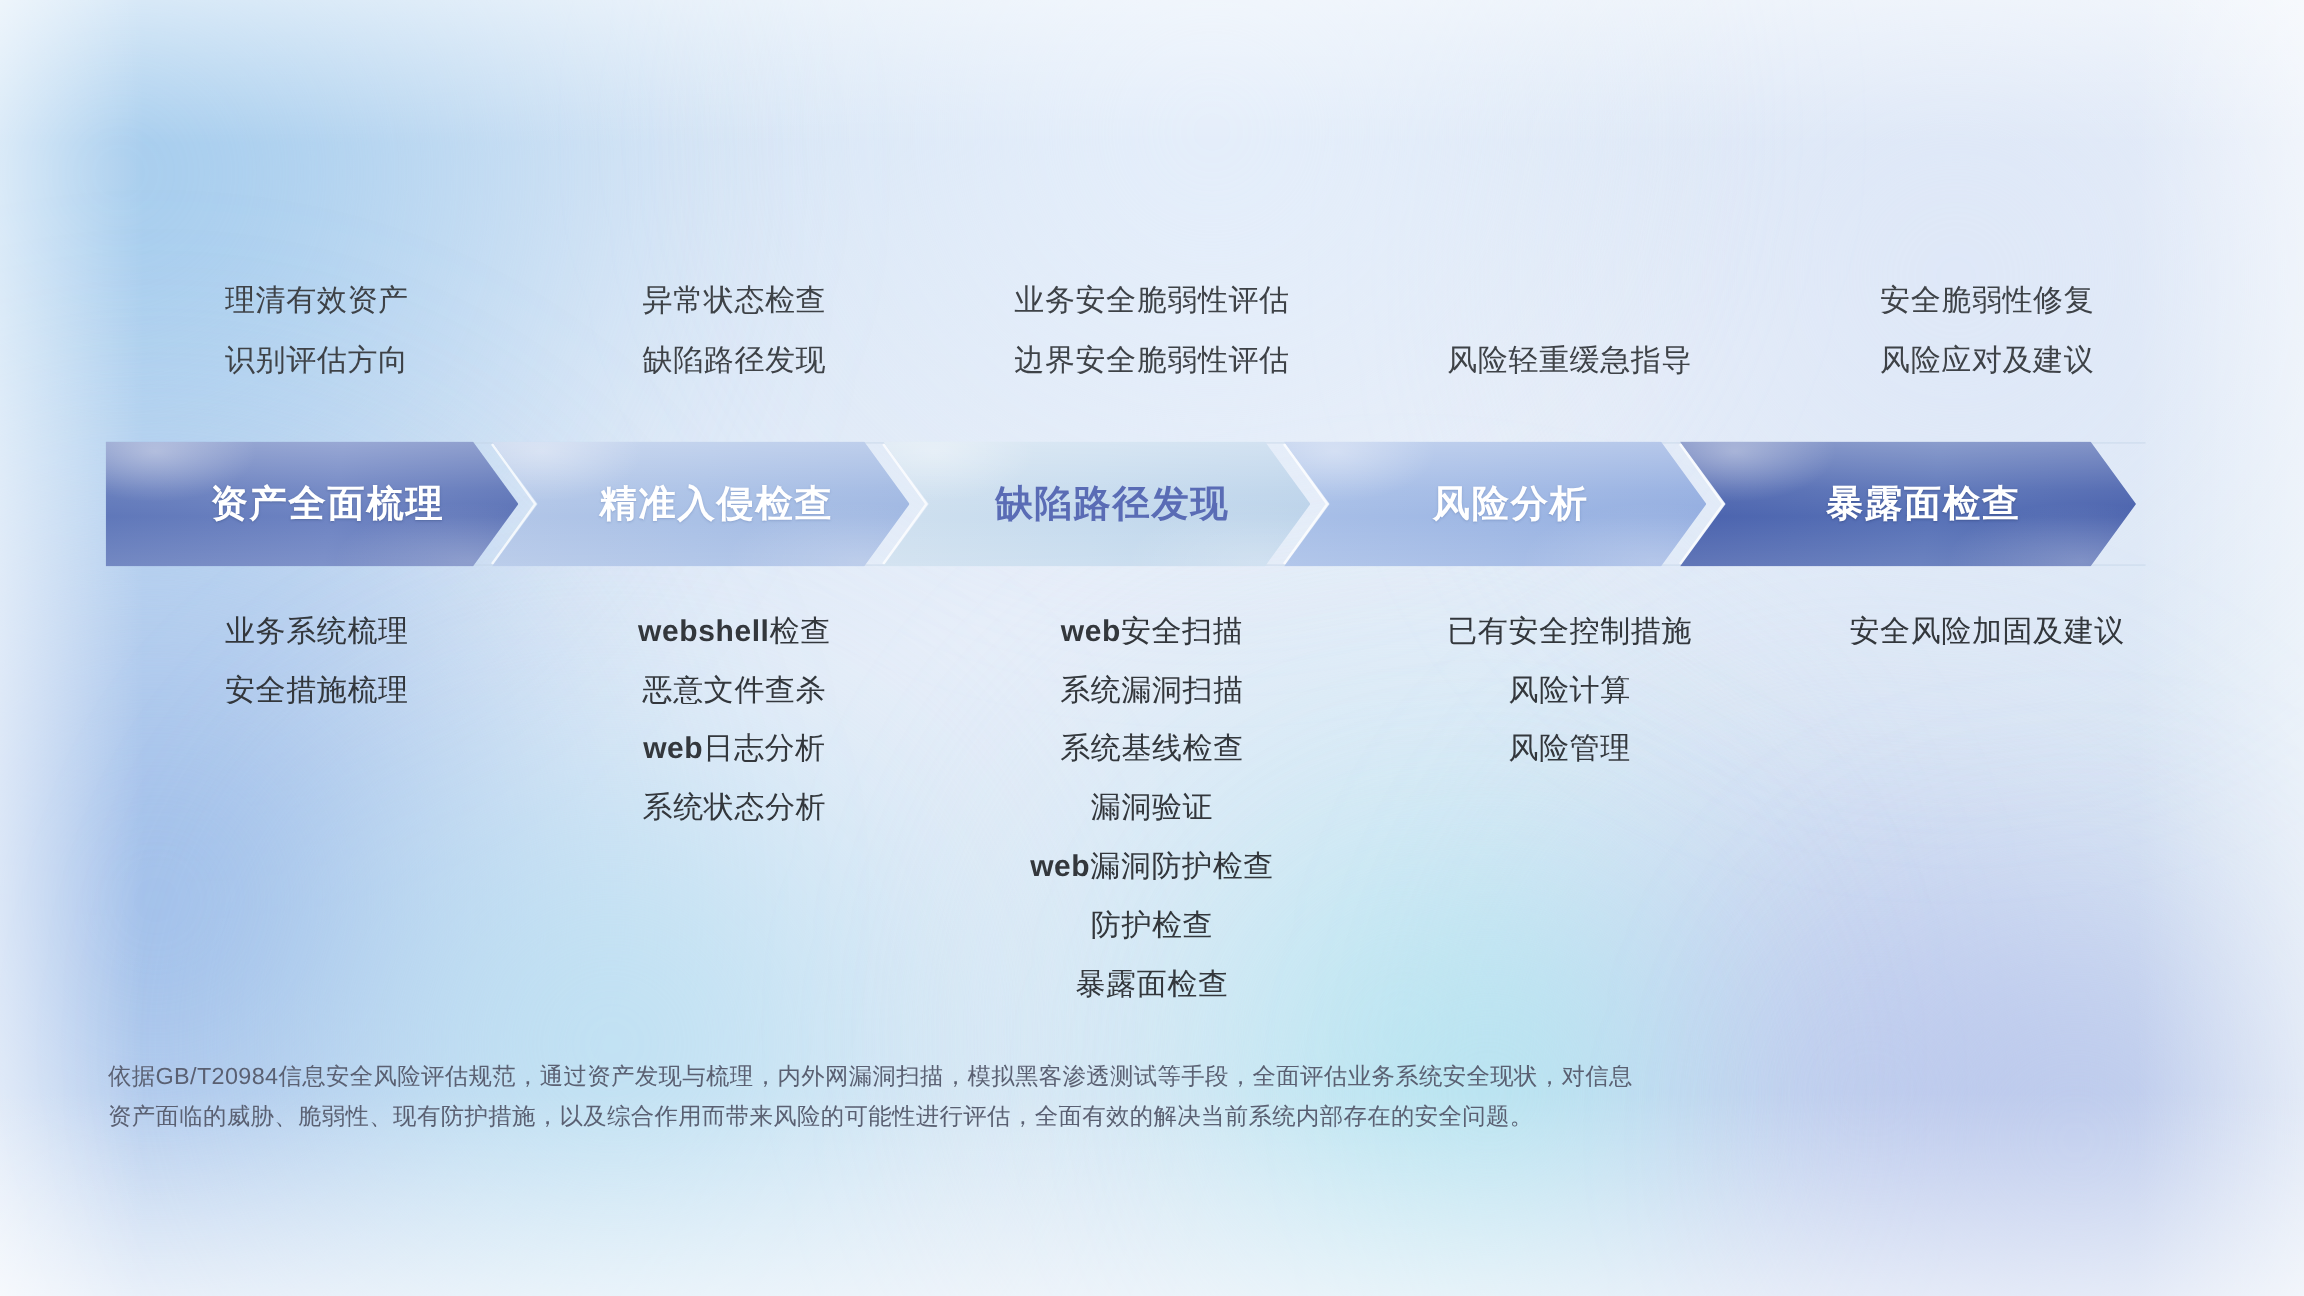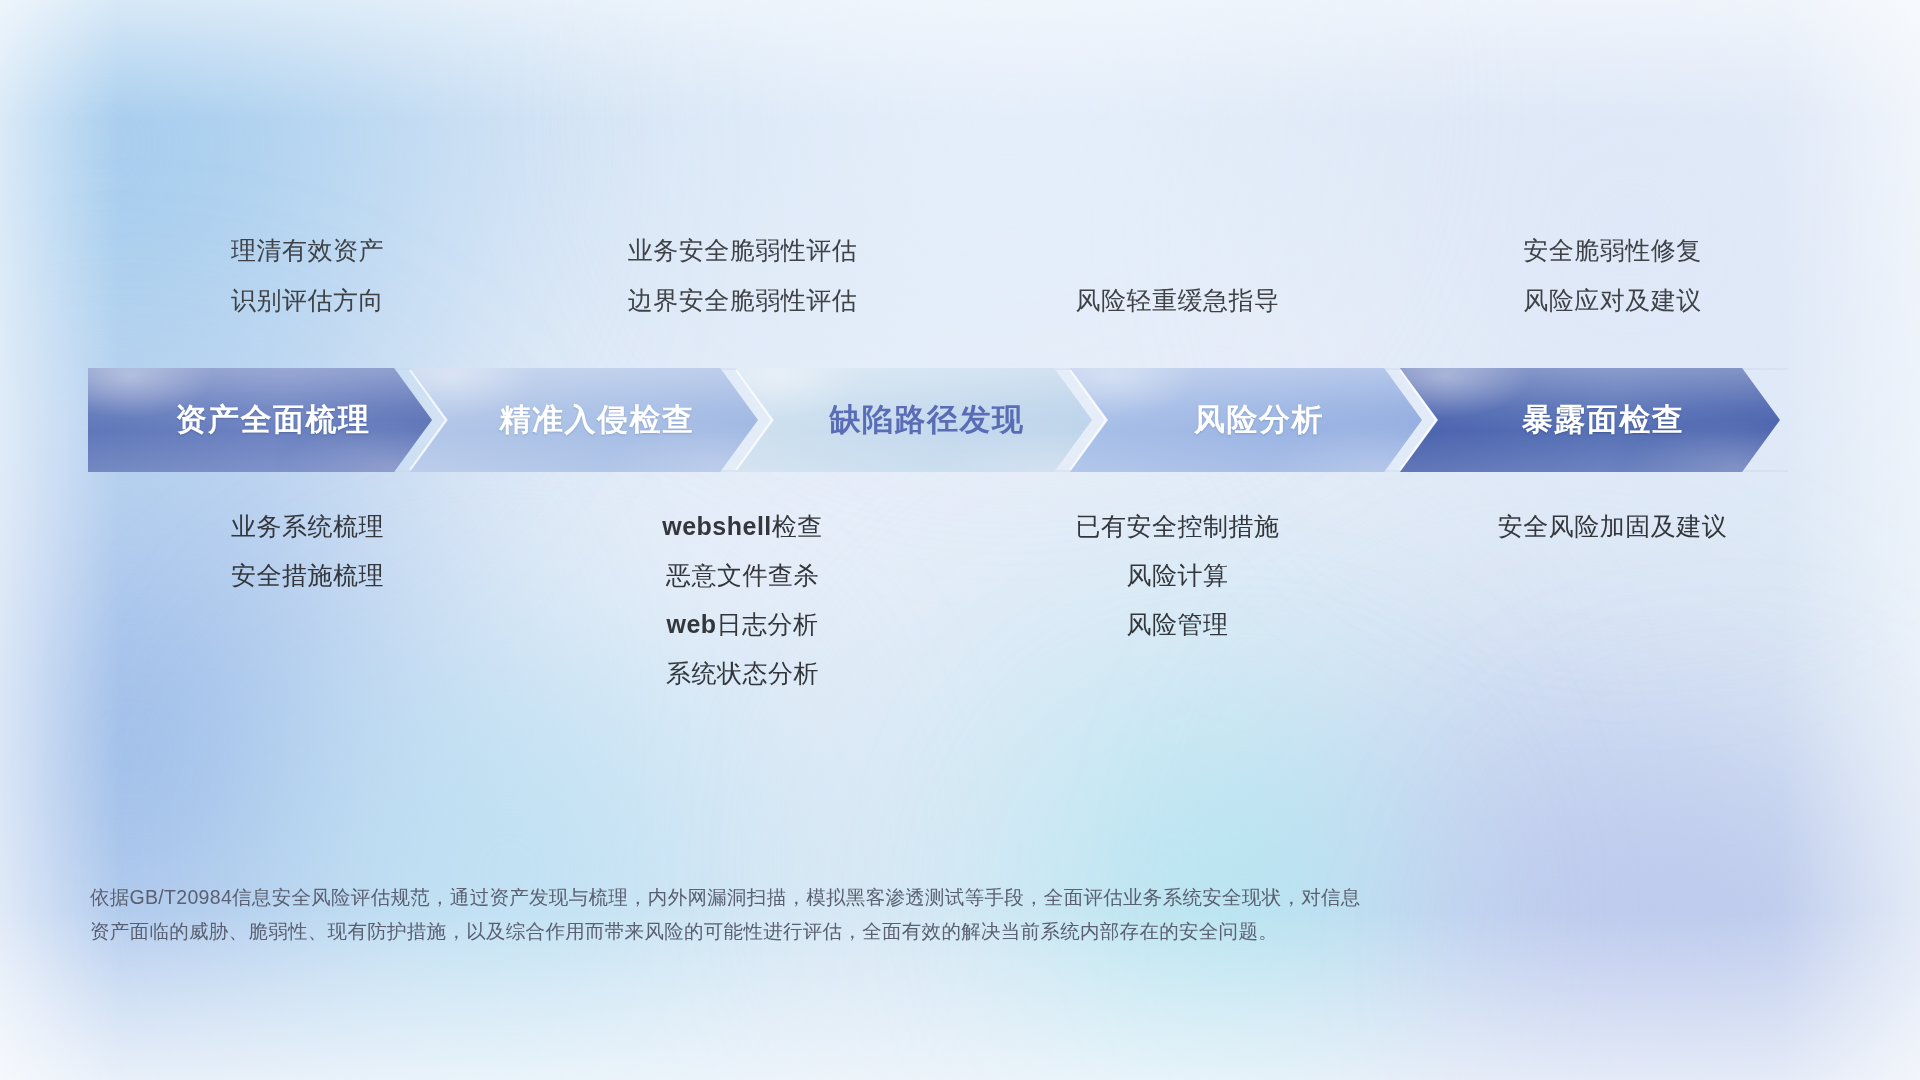--- a/index.html
+++ b/index.html
@@ -138,20 +138,24 @@
 </div>
 
 <div id="stage">
 
   <div class="top-row">
     <div class="col">
       <div class="top-line">理清有效资产</div>
       <div class="top-line">识别评估方向</div>
     </div>
     <div class="col">
+      <div class="top-line">异常状态检查</div>
+      <div class="top-line">缺陷路径发现</div>
+    </div>
+    <div class="col">
       <div class="top-line">业务安全脆弱性评估</div>
       <div class="top-line">边界安全脆弱性评估</div>
     </div>
     <div class="col shift-down">
       <div class="top-line">风险轻重缓急指导</div>
     </div>
     <div class="col">
       <div class="top-line">安全脆弱性修复</div>
       <div class="top-line">风险应对及建议</div>
     </div>
@@ -205,20 +209,29 @@
       <div class="bot-line">业务系统梳理</div>
       <div class="bot-line">安全措施梳理</div>
     </div>
     <div class="col">
       <div class="bot-line strong"><span>webshell</span><span class="zh">检查</span></div>
       <div class="bot-line">恶意文件查杀</div>
       <div class="bot-line strong"><span>web</span><span class="zh">日志分析</span></div>
       <div class="bot-line">系统状态分析</div>
     </div>
     <div class="col">
+      <div class="bot-line strong"><span>web</span><span class="zh">安全扫描</span></div>
+      <div class="bot-line">系统漏洞扫描</div>
+      <div class="bot-line">系统基线检查</div>
+      <div class="bot-line">漏洞验证</div>
+      <div class="bot-line strong"><span>web</span><span class="zh">漏洞防护检查</span></div>
+      <div class="bot-line">防护检查</div>
+      <div class="bot-line">暴露面检查</div>
+    </div>
+    <div class="col">
       <div class="bot-line">已有安全控制措施</div>
       <div class="bot-line">风险计算</div>
       <div class="bot-line">风险管理</div>
     </div>
     <div class="col">
       <div class="bot-line">安全风险加固及建议</div>
     </div>
   </div>
 
   <div class="footer">

